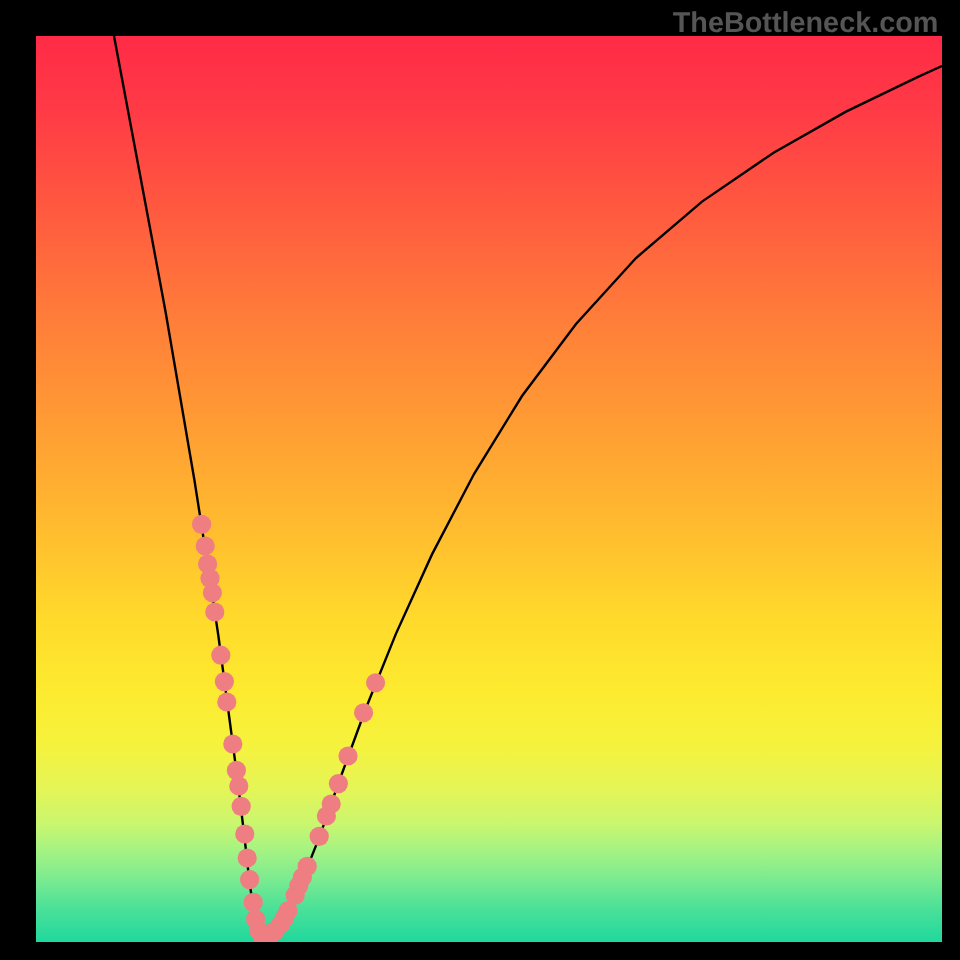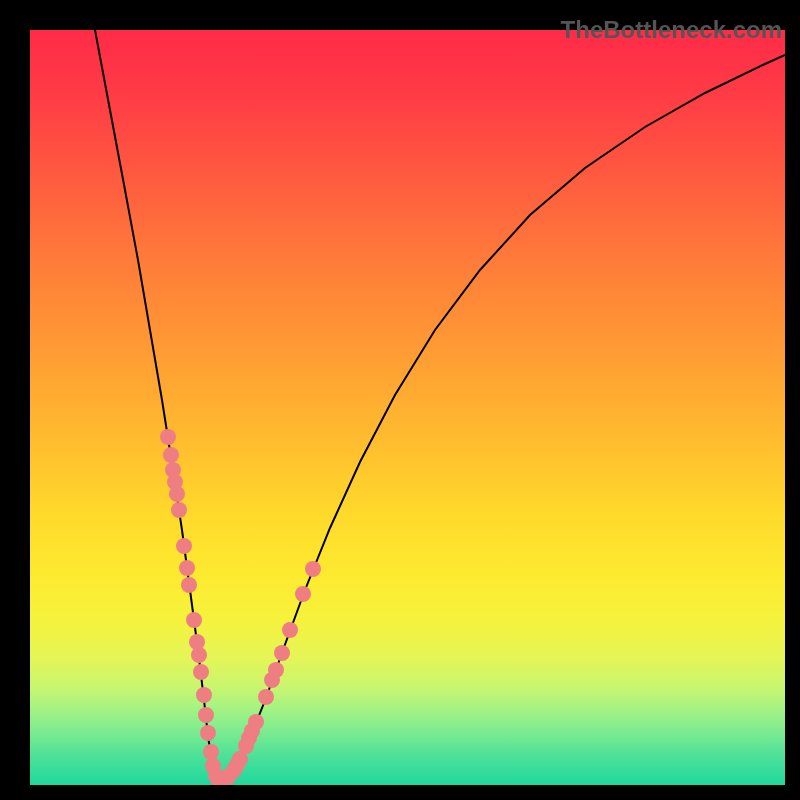--- a/index.html
+++ b/index.html
@@ -17,21 +17,21 @@
     .outer-frame {
       position: absolute;
       top: 0;
       left: 0;
       width: 800px;
       height: 800px;
       background: #000;
     }
     .watermark {
       position: absolute;
-      top: 16px;
+      top: 6px;
       right: 18px;
       color: #555;
       font-family: Arial, sans-serif;
       font-size: 24px;
       font-weight: bold;
       z-index: 10;
     }
     .plot-area {
       position: absolute;
       top: 30px;

